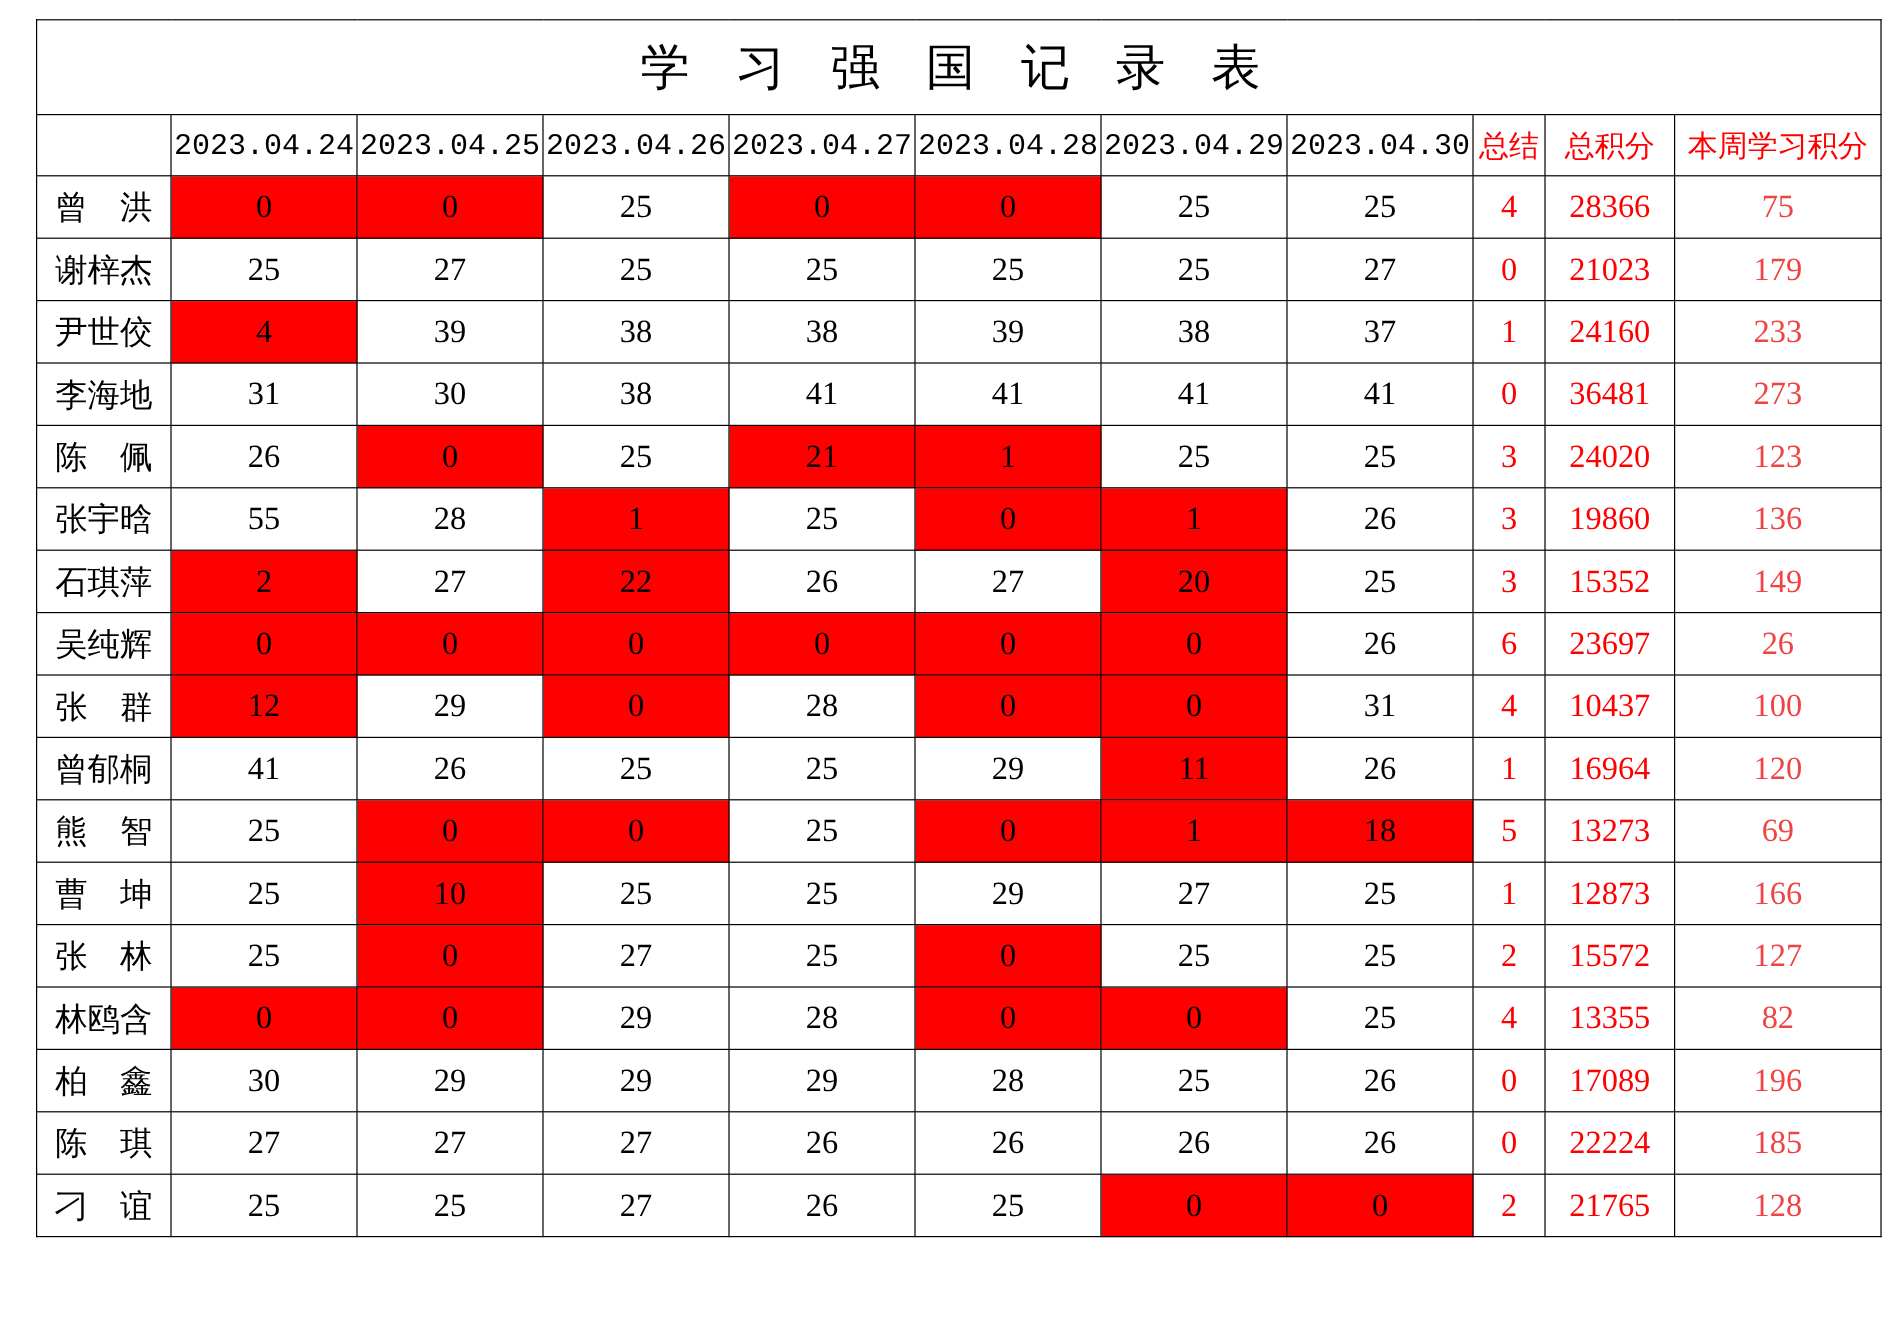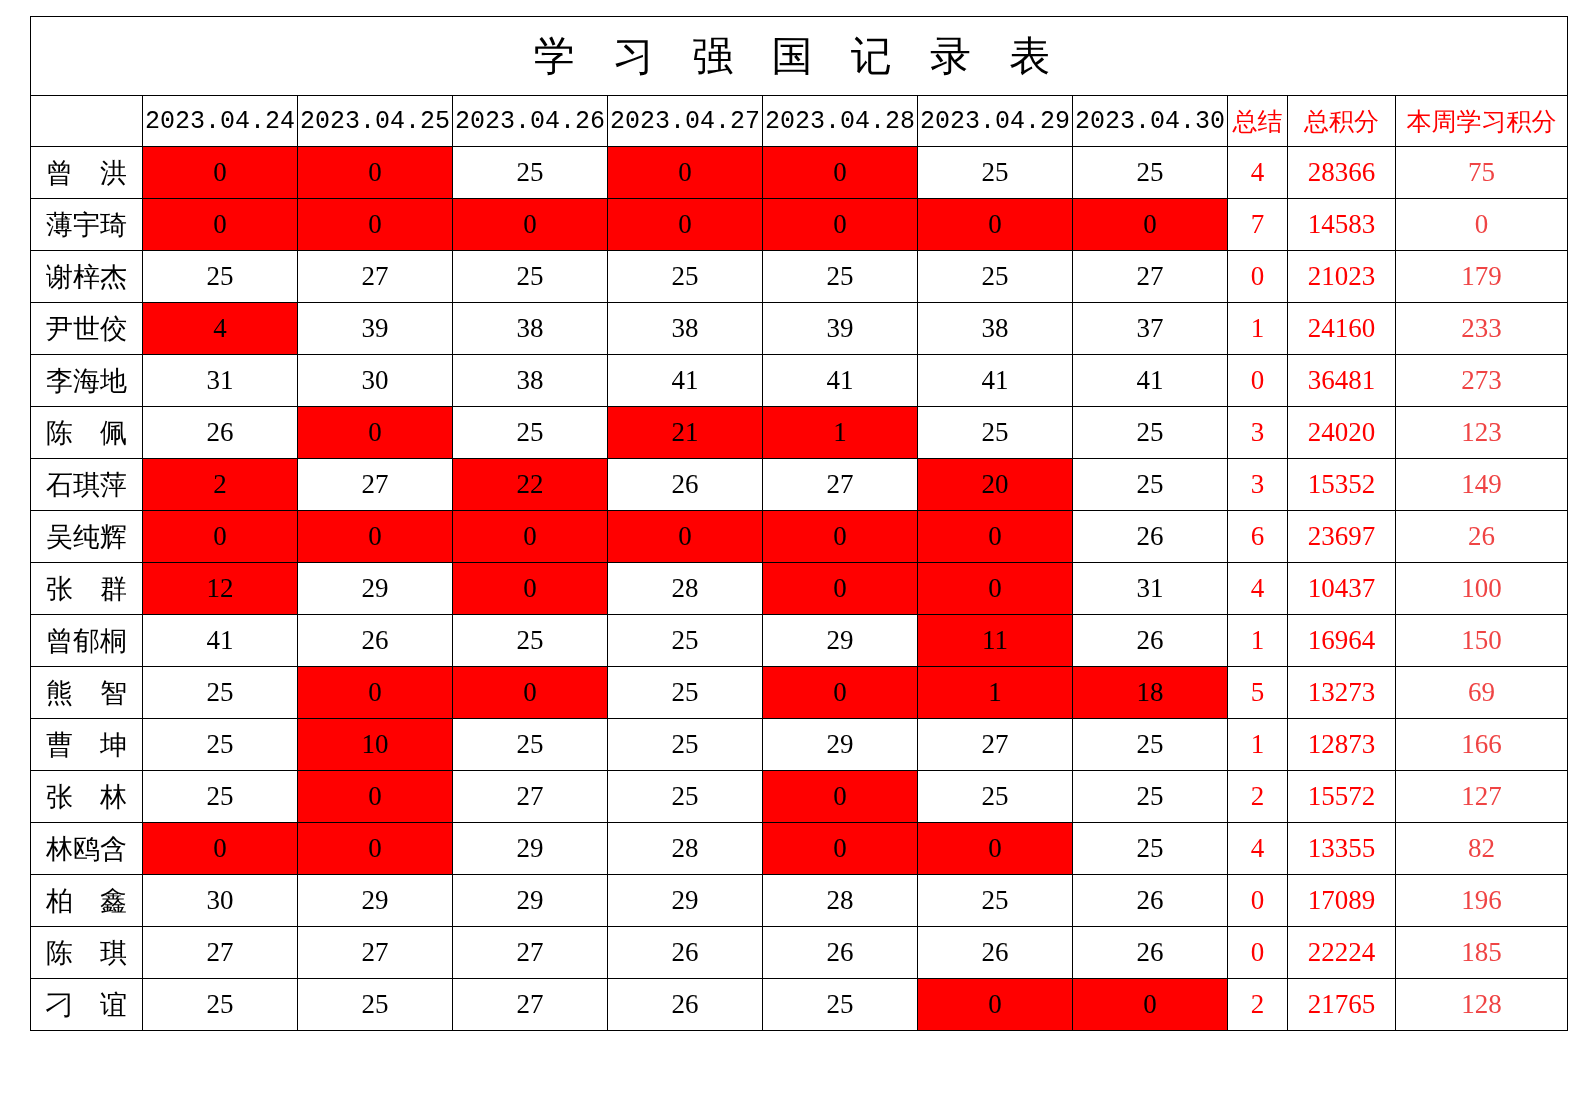--- a/index.html
+++ b/index.html
@@ -114,33 +114,20 @@
           <td class="num">25</td>
           <td class="num red-bg">0</td>
           <td class="num red-bg">0</td>
           <td class="num">25</td>
           <td class="num">25</td>
           <td class="sum-cell">4</td>
           <td class="total-cell">28366</td>
           <td class="week-cell">75</td>
         </tr>
         <tr class="data-row">
-          <td class="name-cell">薄宇琦</td>
-          <td class="num red-bg">0</td>
-          <td class="num red-bg">0</td>
-          <td class="num red-bg">0</td>
-          <td class="num red-bg">0</td>
-          <td class="num red-bg">0</td>
-          <td class="num red-bg">0</td>
-          <td class="num red-bg">0</td>
-          <td class="sum-cell">7</td>
-          <td class="total-cell">14583</td>
-          <td class="week-cell">0</td>
-        </tr>
-        <tr class="data-row">
           <td class="name-cell">谢梓杰</td>
           <td class="num">25</td>
           <td class="num">27</td>
           <td class="num">25</td>
           <td class="num">25</td>
           <td class="num">25</td>
           <td class="num">25</td>
           <td class="num">27</td>
           <td class="sum-cell">0</td>
           <td class="total-cell">21023</td>
@@ -179,20 +166,33 @@
           <td class="num">25</td>
           <td class="num red-bg">21</td>
           <td class="num red-bg">1</td>
           <td class="num">25</td>
           <td class="num">25</td>
           <td class="sum-cell">3</td>
           <td class="total-cell">24020</td>
           <td class="week-cell">123</td>
         </tr>
         <tr class="data-row">
+          <td class="name-cell">张宇晗</td>
+          <td class="num">55</td>
+          <td class="num">28</td>
+          <td class="num red-bg">1</td>
+          <td class="num">25</td>
+          <td class="num red-bg">0</td>
+          <td class="num red-bg">1</td>
+          <td class="num">26</td>
+          <td class="sum-cell">3</td>
+          <td class="total-cell">19860</td>
+          <td class="week-cell">136</td>
+        </tr>
+        <tr class="data-row">
           <td class="name-cell">石琪萍</td>
           <td class="num red-bg">2</td>
           <td class="num">27</td>
           <td class="num red-bg">22</td>
           <td class="num">26</td>
           <td class="num">27</td>
           <td class="num red-bg">20</td>
           <td class="num">25</td>
           <td class="sum-cell">3</td>
           <td class="total-cell">15352</td>
@@ -228,21 +228,21 @@
           <td class="name-cell">曾郁桐</td>
           <td class="num">41</td>
           <td class="num">26</td>
           <td class="num">25</td>
           <td class="num">25</td>
           <td class="num">29</td>
           <td class="num red-bg">11</td>
           <td class="num">26</td>
           <td class="sum-cell">1</td>
           <td class="total-cell">16964</td>
-          <td class="week-cell">150</td>
+          <td class="week-cell">120</td>
         </tr>
         <tr class="data-row">
           <td class="name-cell" style="letter-spacing: 0px;">熊　智</td>
           <td class="num">25</td>
           <td class="num red-bg">0</td>
           <td class="num red-bg">0</td>
           <td class="num">25</td>
           <td class="num red-bg">0</td>
           <td class="num red-bg">1</td>
           <td class="num red-bg">18</td>

